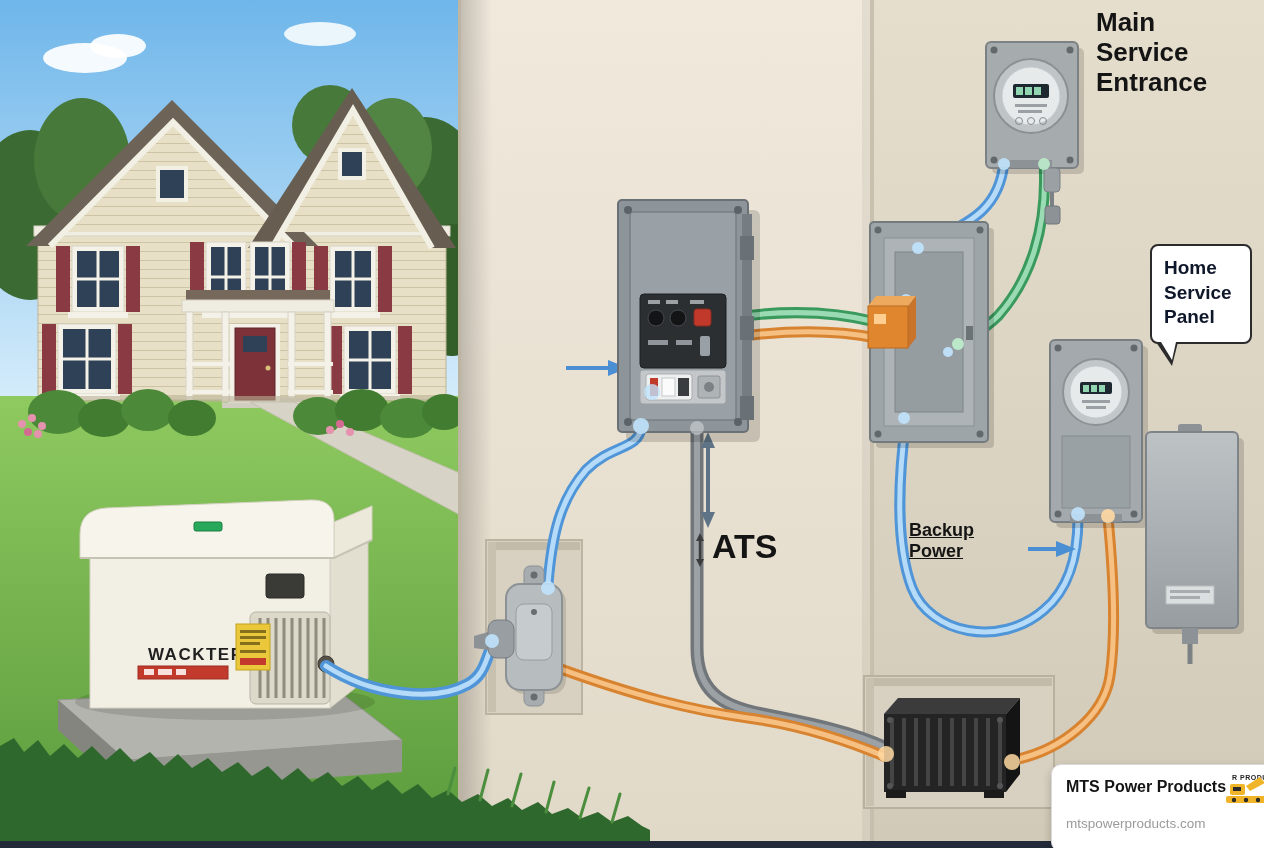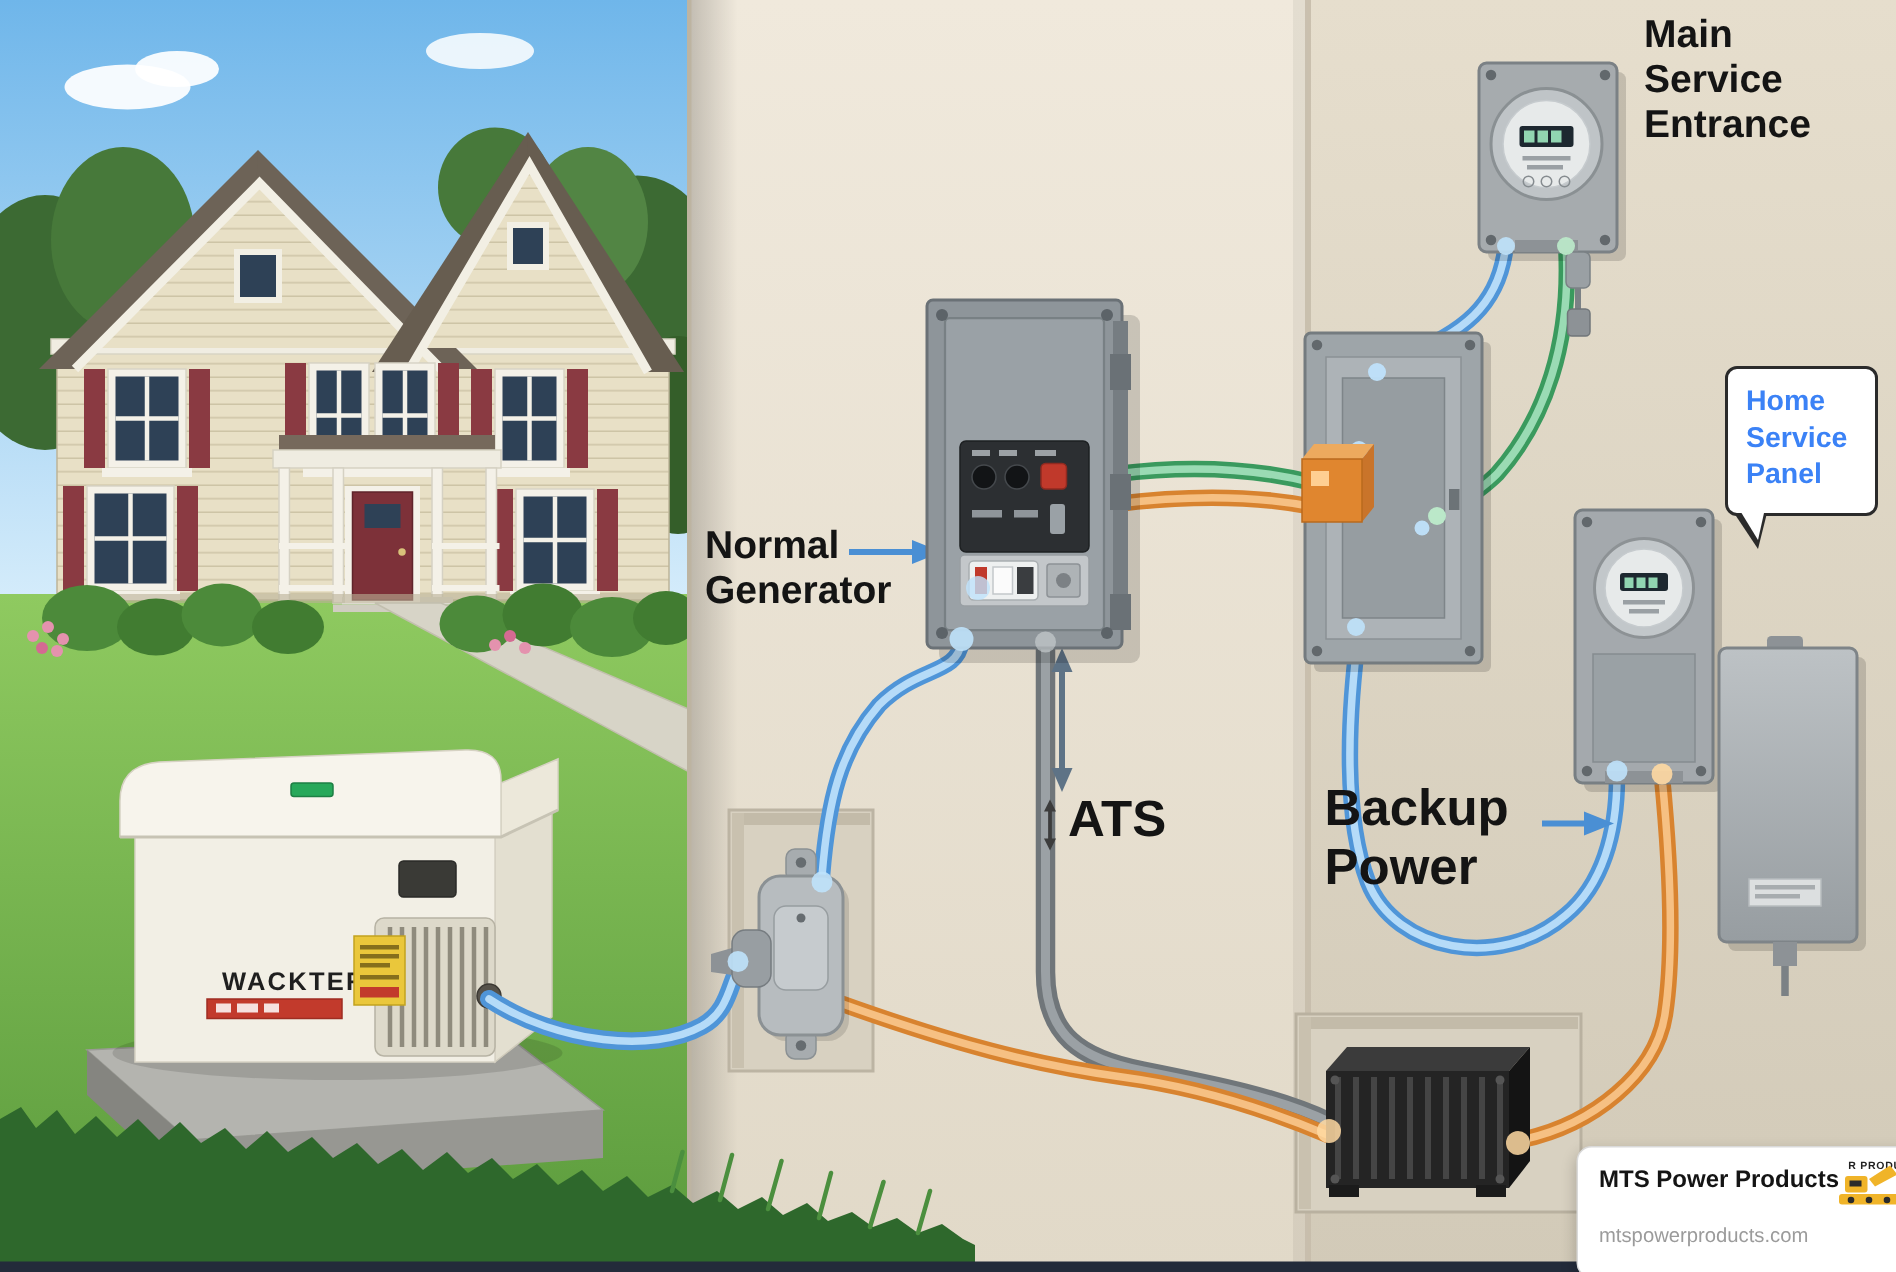--- a/index.html
+++ b/index.html
@@ -2,24 +2,24 @@
 <html><head>
 <meta charset="utf-8">
 <style>
   html,body{margin:0;padding:0;background:#ffffff;font-family:"Liberation Sans",sans-serif;}
   .stage{position:relative;width:1264px;height:848px;overflow:hidden;background:#e9e2d3;}
   .stage svg{position:absolute;left:0;top:0;display:block;}
   .lbl{position:absolute;white-space:pre-line;color:#141414;font-weight:700;}
   #lbl-mse{left:1096px;top:8px;font-size:26px;line-height:1.15;}
   #lbl-ng{left:470px;top:349px;font-size:26px;line-height:1.15;}
   #lbl-ats{left:712px;top:527px;font-size:34px;}
-  #lbl-bp{left:883px;top:520px;font-size:34px;line-height:1.15;}
+  #lbl-bp{left:909px;top:520px;font-size:18px;line-height:1.15;text-decoration:underline;}
   .bubble{position:absolute;left:1150px;top:244px;width:102px;box-sizing:border-box;
     background:#ffffff;border:2px solid #2b2b2b;border-radius:8px;padding:10px 8px 12px 12px;
-    font-size:19px;font-weight:600;line-height:1.3;color:#3b82f6;white-space:pre-line;}
+    font-size:19px;font-weight:600;line-height:1.3;color:#0f172a;white-space:pre-line;}
   .bubble::before{content:"";position:absolute;left:4px;bottom:-24px;width:0;height:0;
     border-style:solid;border-width:24px 6px 0 16px;border-color:#2b2b2b transparent transparent transparent;}
   .bubble::after{content:"";position:absolute;left:9px;bottom:-18px;width:0;height:0;
     border-style:solid;border-width:18px 4px 0 11px;border-color:#ffffff transparent transparent transparent;}
   .footer-card{position:absolute;left:1051px;top:764px;width:236px;height:88px;box-sizing:border-box;
     background:#ffffff;border:1px solid #d9d9d9;border-radius:10px;box-shadow:0 4px 10px rgba(0,0,0,.22);
     padding:13px 14px;}
   .fc-company{font-size:16px;font-weight:700;color:#141414;}
   .fc-site{font-size:13.5px;color:#9b9b9b;margin-top:20px;}
   .fc-logo{position:absolute;right:10px;top:9px;width:52px;text-align:center;}
@@ -462,22 +462,20 @@
     <circle cx="886" cy="754" r="8" fill="#ffd9a2" opacity=".85"></circle>
     <circle cx="1012" cy="762" r="8" fill="#ffd9a2" opacity=".85"></circle>
   </g>
 
   <rect x="0" y="841" width="1264" height="7" fill="#232b3a"></rect>
 </svg>
 
 <div class="lbl" id="lbl-mse">Main
 Service
 Entrance</div>
-<div class="lbl" id="lbl-ng">Normal
-Generator</div>
 <div class="lbl" id="lbl-ats">ATS</div>
 <div class="lbl" id="lbl-bp">Backup
 Power</div>
 
 <div class="bubble">Home
 Service
 Panel</div>
 
 <div class="footer-card">
   <div class="fc-company">MTS Power Products</div>

